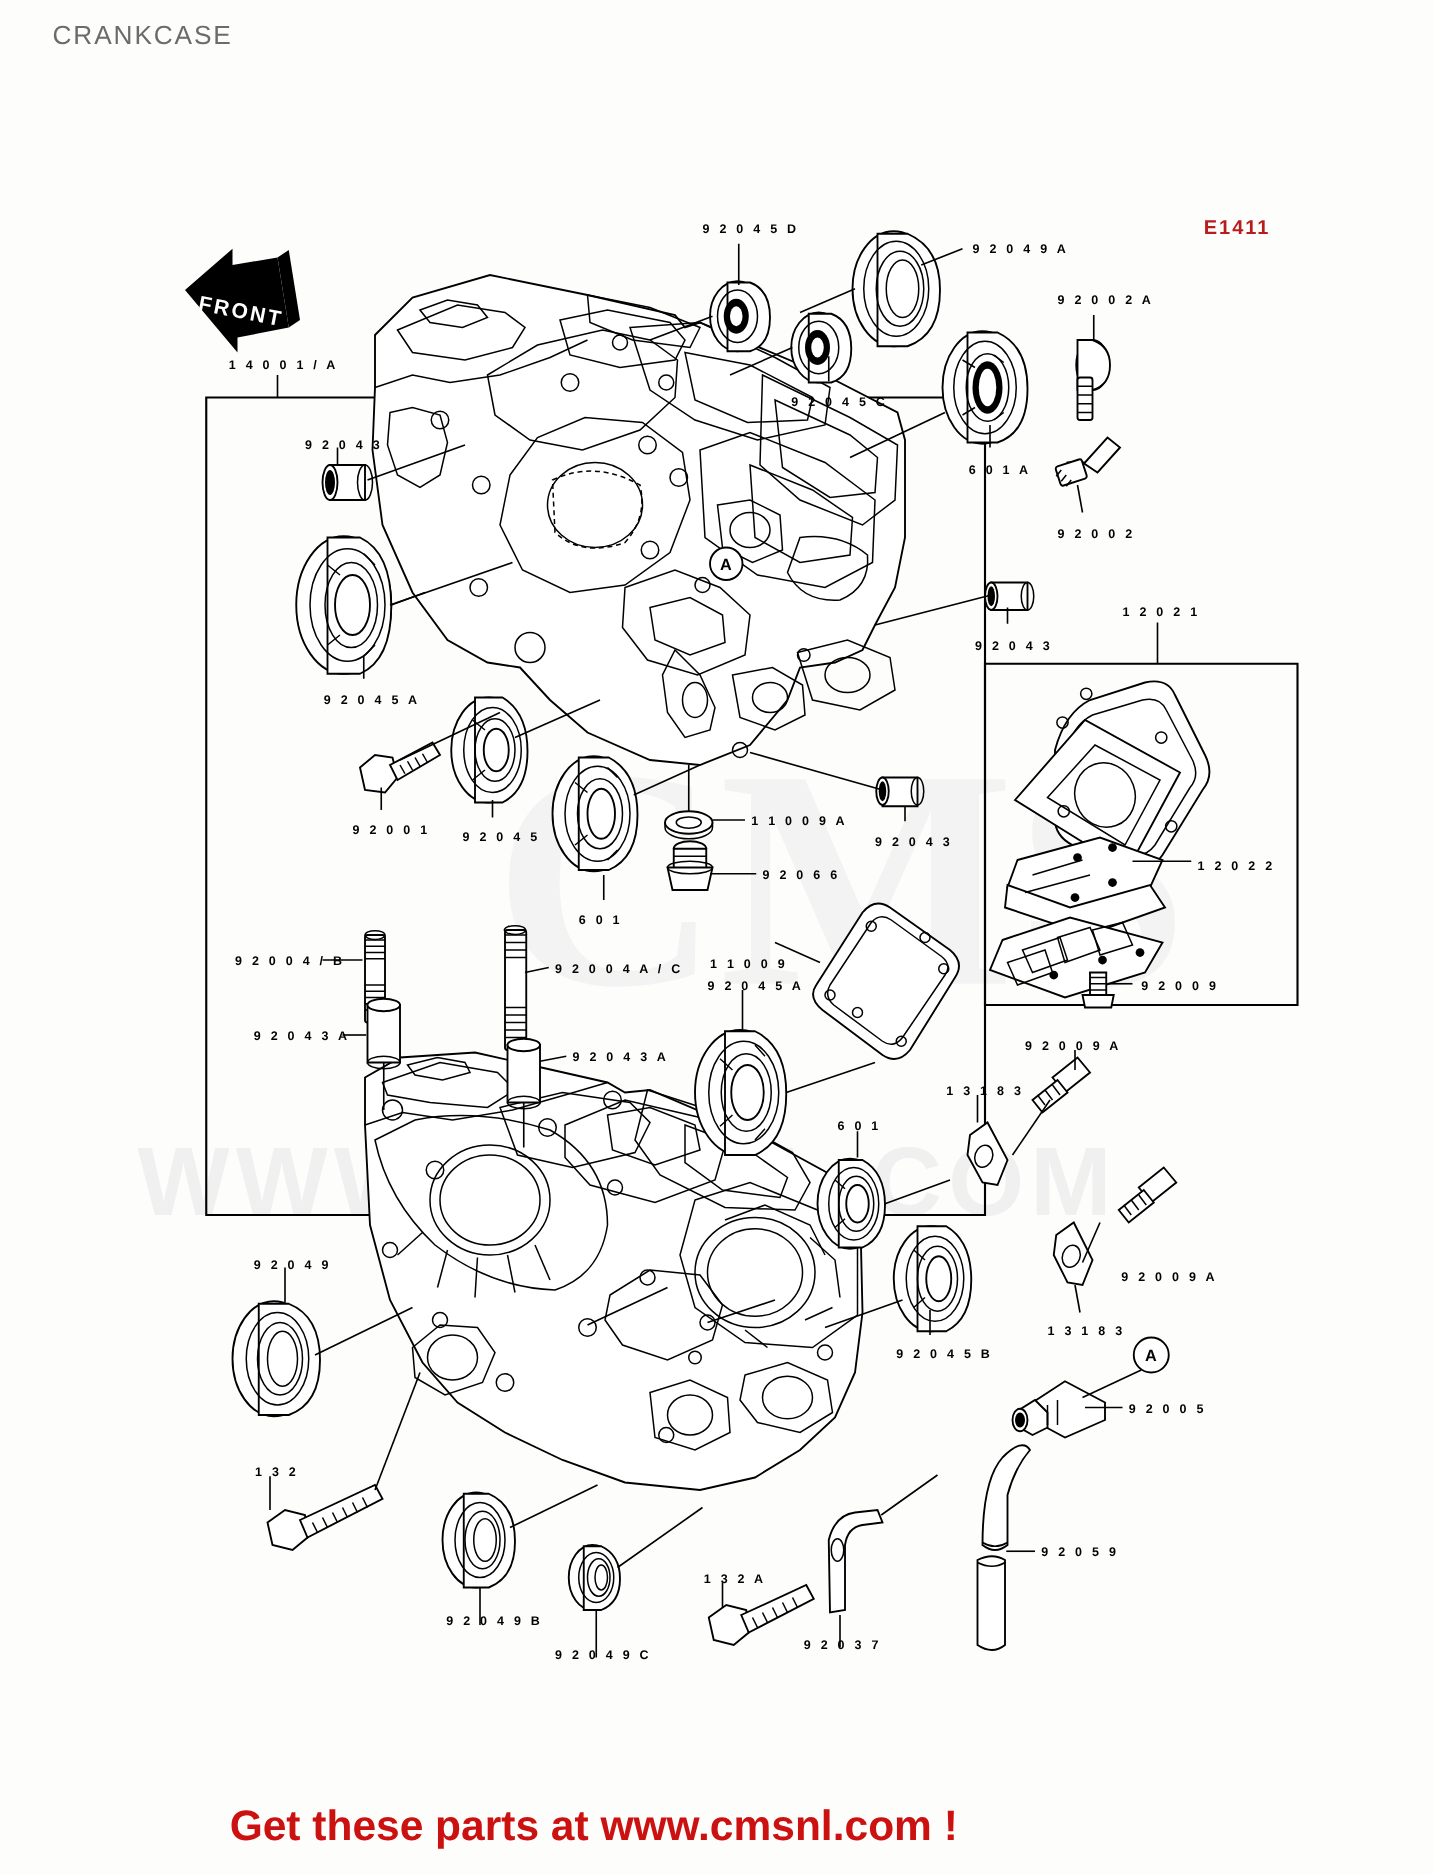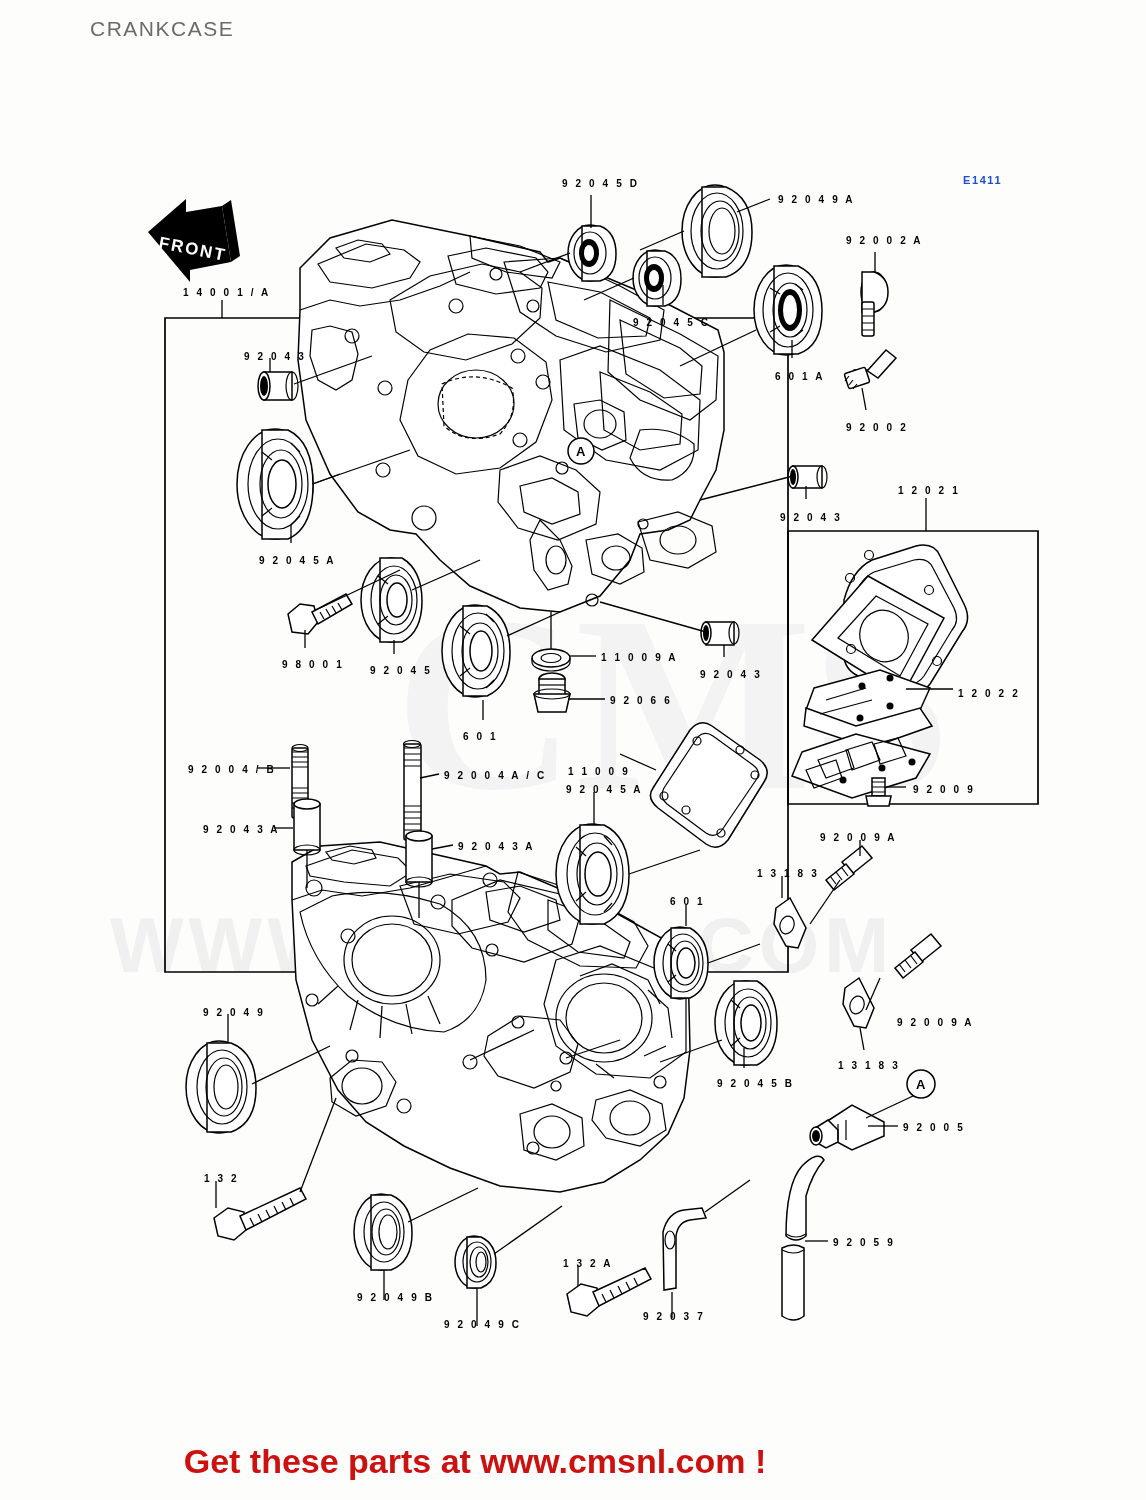--- a/index.html
+++ b/index.html
@@ -1,19 +1,19 @@
 <!DOCTYPE html>
 <html><head>
 <meta charset="utf-8">
 <style>
   html,body{margin:0;padding:0;background:#fdfdfb;}
   body{width:1146px;height:1500px;position:relative;overflow:hidden;
        font-family:"Liberation Sans","DejaVu Sans",sans-serif;}
-  #page-title{position:absolute;left:42px;top:17px;font-size:21px;letter-spacing:1.5px;color:#6b6b6b;margin-left:48px;}
-  #sheet-code{position:absolute;left:963px;top:174px;font-size:11px;letter-spacing:1.6px;color:#1d4ed8;font-weight:bold;}
+  #page-title{position:absolute;left:42px;top:17px;font-size:21px;letter-spacing:1.5px;color:#6b6b6b;}
+  #sheet-code{position:absolute;left:963px;top:174px;font-size:16px;letter-spacing:1.6px;color:#b91c1c;font-weight:bold;}
   #footer{position:absolute;left:0;top:1442px;width:950px;text-align:center;
           font-size:34px;font-weight:bold;color:#cc1111;font-family:"Liberation Sans",sans-serif;letter-spacing:0px;}
   .lbl{position:absolute;font-size:10px;font-weight:bold;color:#000;letter-spacing:2.6px;white-space:nowrap;}
   .wm{position:absolute;color:#eeeeee;font-weight:bold;pointer-events:none;user-select:none;}
   #wm-text{top:900px;left:110px;font-size:78px;letter-spacing:5px;color:#f0f0f0;}
   #wm-logo{top:560px;left:395px;font-size:250px;color:#f3f3f3;font-family:"Liberation Serif",serif;}
   svg#art{position:absolute;left:0;top:0;width:1146px;height:1500px;}
   svg#art *{vector-effect:non-scaling-stroke;}
   .ln{stroke:#000;stroke-width:1.3;fill:none;}
   .pt{stroke:#000;stroke-width:1.5;fill:#fff;}
@@ -520,21 +520,21 @@
     <div class="lbl" style="left: 778px; top: 194px;">9 2 0 4 9 A</div>
     <div class="lbl" style="left: 846px; top: 235px;">9 2 0 0 2 A</div>
     <div class="lbl" style="left: 633px; top: 317px;">9 2 0 4 5 C</div>
     <div class="lbl" style="left: 183px; top: 287px;">1 4 0 0 1 / A</div>
     <div class="lbl" style="left: 244px; top: 351px;">9 2 0 4 3</div>
     <div class="lbl" style="left: 775px; top: 371px; text-align: center;">6 0 1 A</div>
     <div class="lbl" style="left: 846px; top: 422px;">9 2 0 0 2</div>
     <div class="lbl" style="left: 780px; top: 512px;">9 2 0 4 3</div>
     <div class="lbl" style="left: 898px; top: 485px;">1 2 0 2 1</div>
     <div class="lbl" style="left: 259px; top: 555px;">9 2 0 4 5 A</div>
-    <div class="lbl" style="left: 282px; top: 659px;">9 8 0 0 1</div>
+    <div class="lbl" style="left: 282px; top: 659px;">9 2 0 0 1</div>
     <div class="lbl" style="left: 370px; top: 665px;">9 2 0 4 5</div>
     <div class="lbl" style="left: 601px; top: 652px;">1 1 0 0 9 A</div>
     <div class="lbl" style="left: 700px; top: 669px;">9 2 0 4 3</div>
     <div class="lbl" style="left: 958px; top: 688px;">1 2 0 2 2</div>
     <div class="lbl" style="left: 610px; top: 695px;">9 2 0 6 6</div>
     <div class="lbl" style="left: 463px; top: 731px;">6 0 1</div>
     <div class="lbl" style="left: 568px; top: 750px; margin-top: 16px;">1 1 0 0 9</div>
     <div class="lbl" style="left: 188px; top: 764px;">9 2 0 0 4 / B</div>
     <div class="lbl" style="left: 444px; top: 770px;">9 2 0 0 4 A / C</div>
     <div class="lbl" style="left: 566px; top: 784px;">9 2 0 4 5 A</div>

